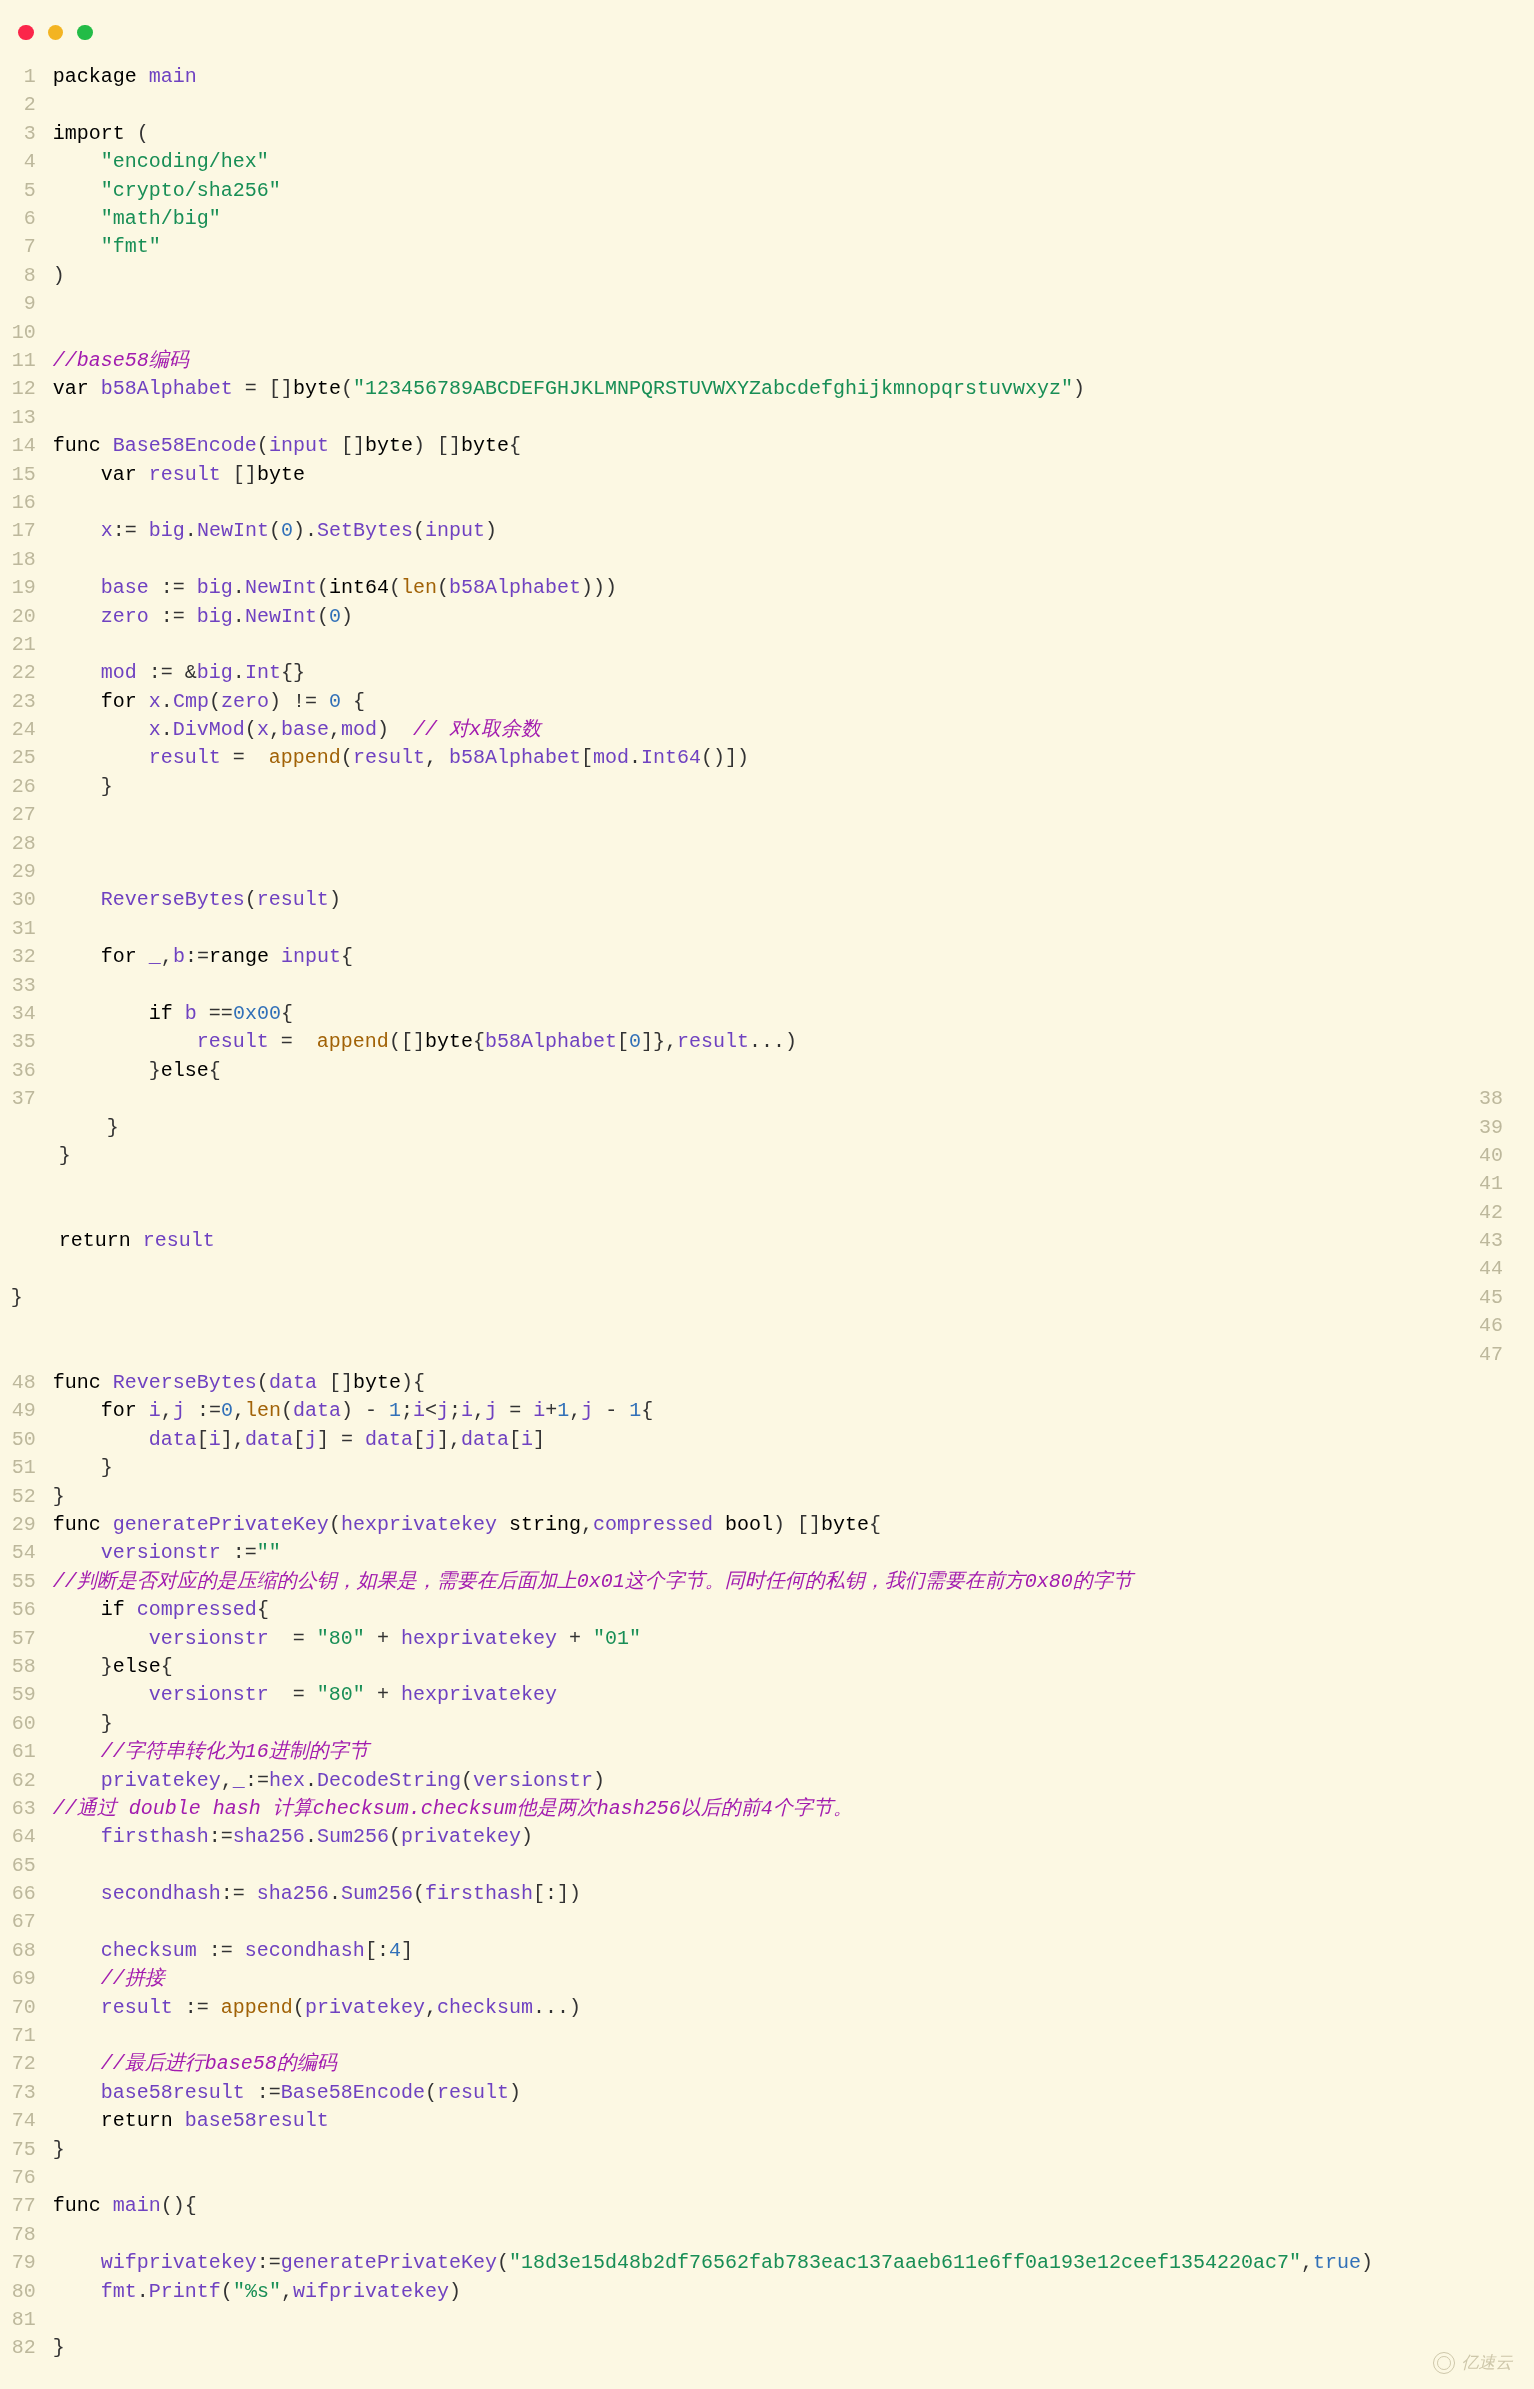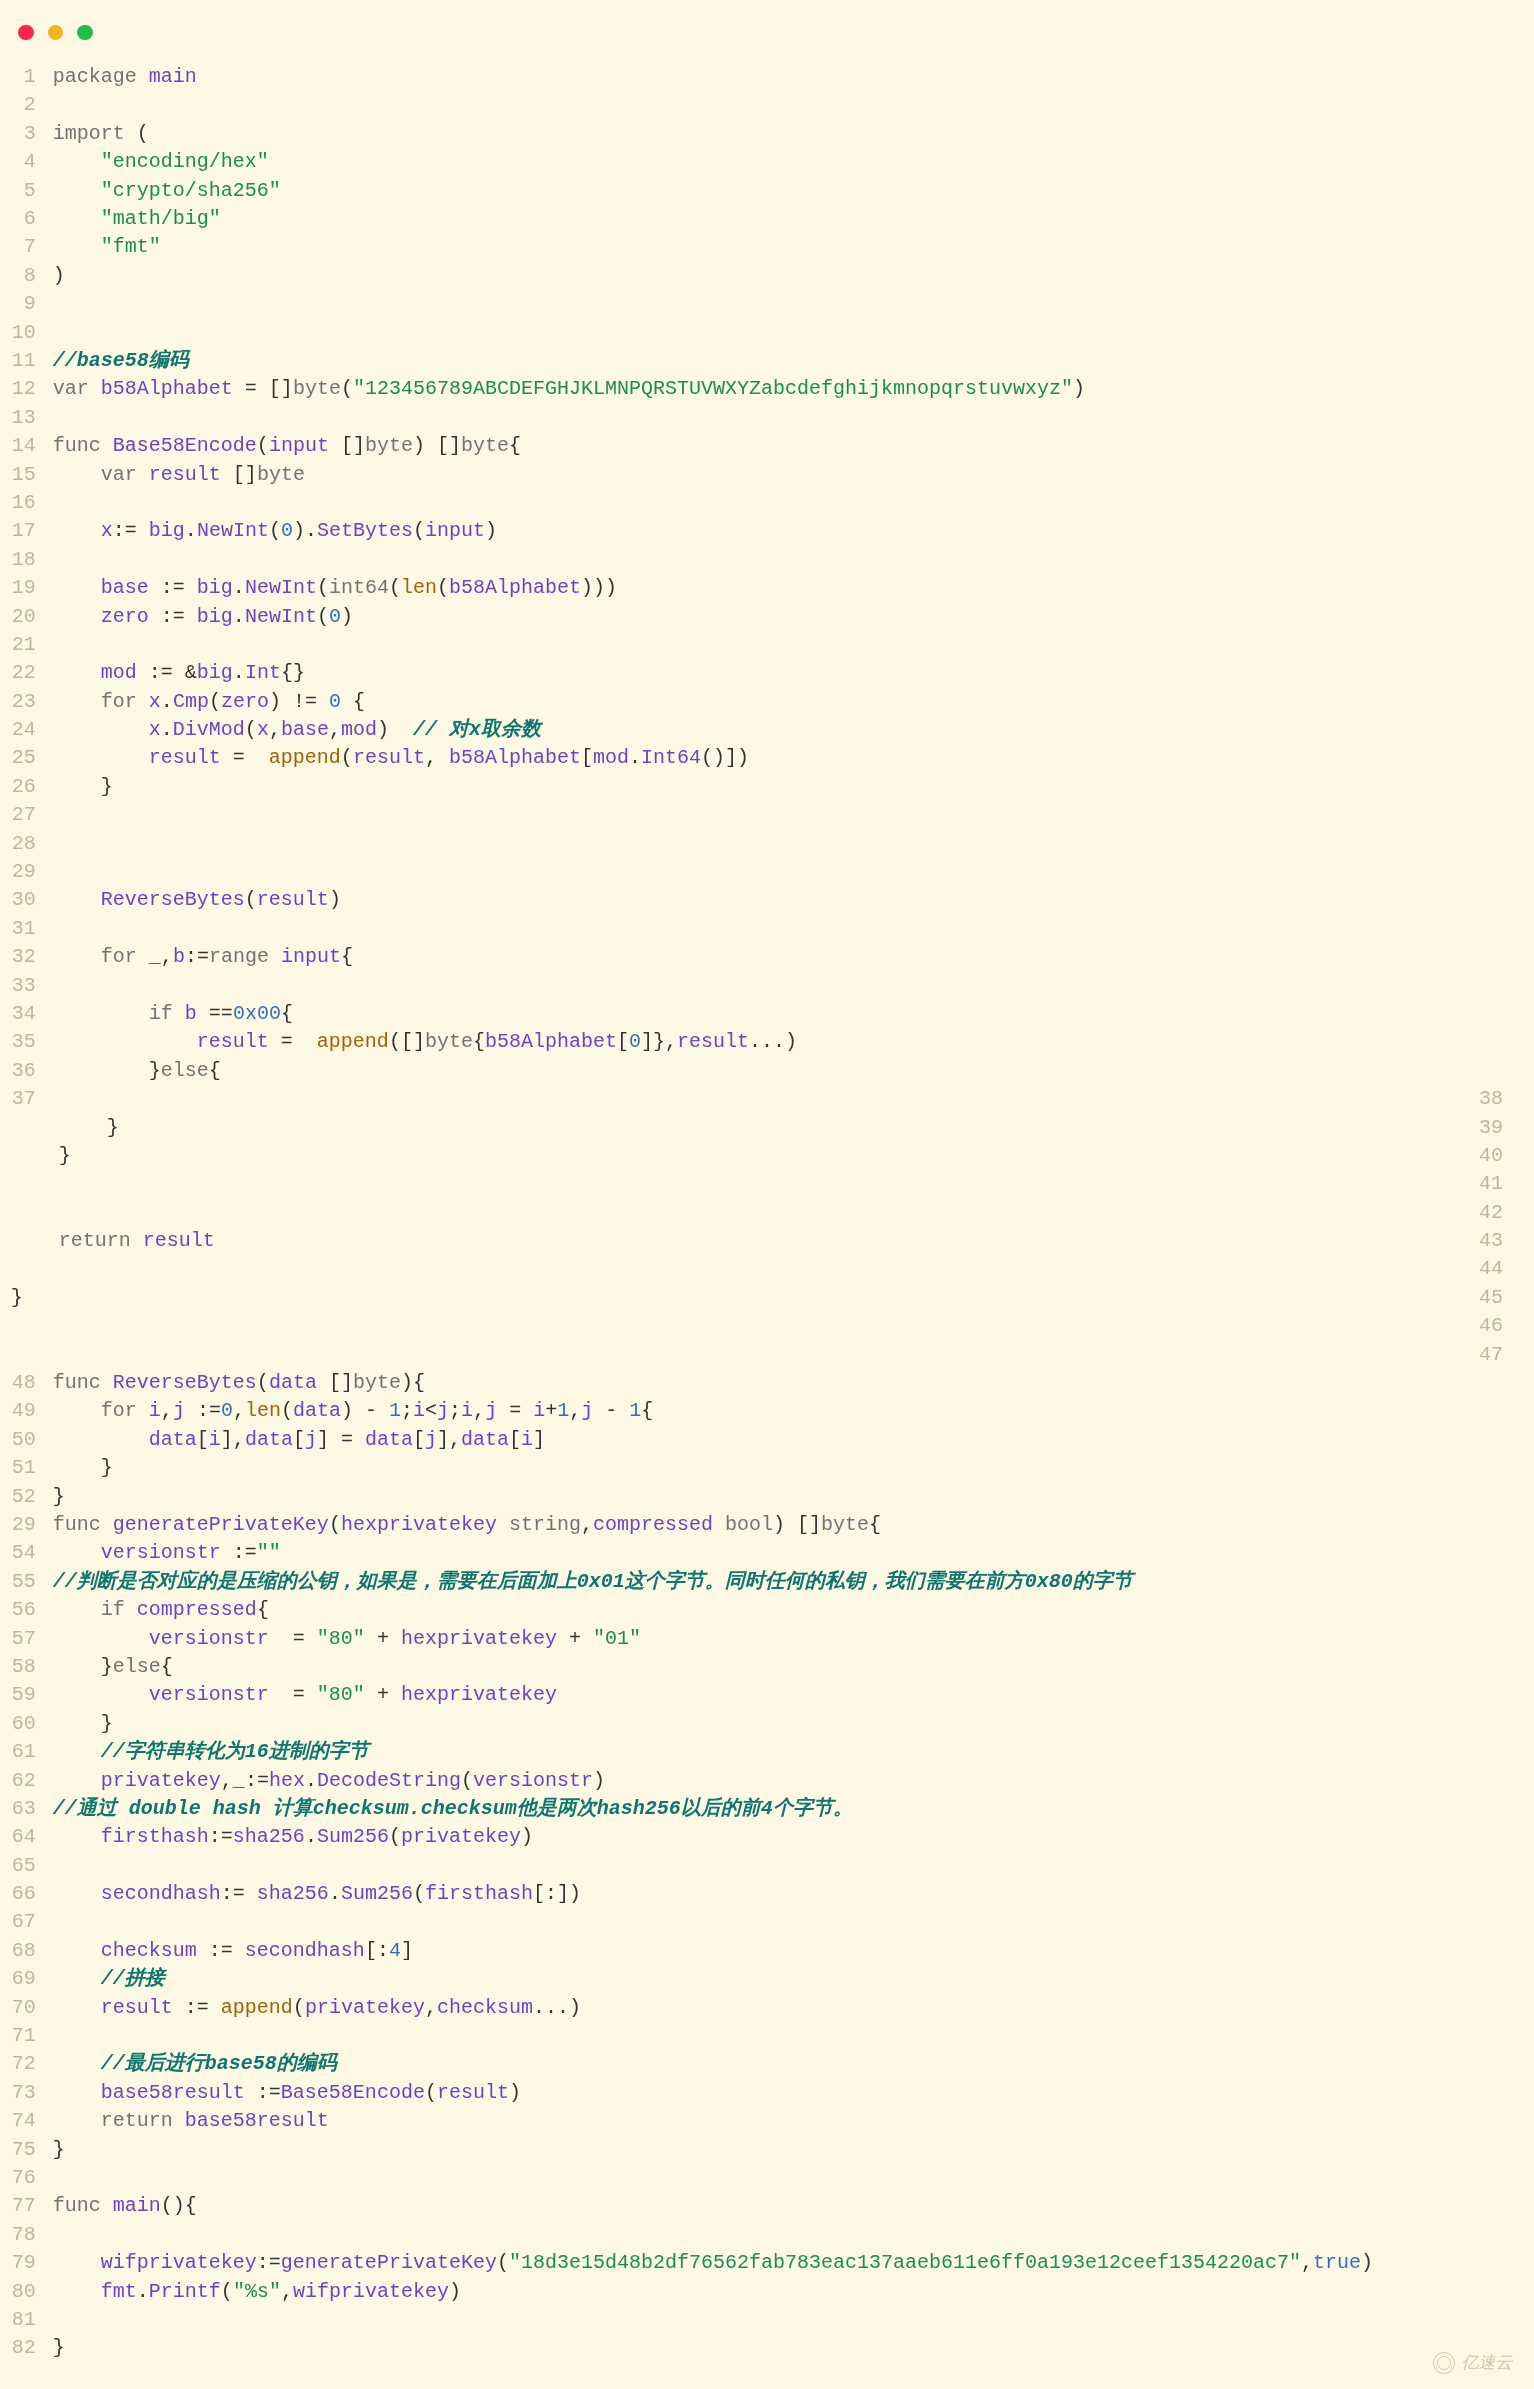--- a/index.html
+++ b/index.html
@@ -13,25 +13,25 @@
   }
   .pad { padding: 21.6px 14px 35px 10.8px; }
   .traffic { display:flex; gap:14px; padding:3.1px 0 23px 7.7px; }
   .dot { width:15.4px; height:15.4px; border-radius:50%; }
   .dot.red   { background:#FB264A; }
   .dot.amber { background:#F3B422; }
   .dot.green { background:#23BC47; }
   .code { display:grid; grid-template-columns: 42px 1fr; }
   .ln { text-align:right; color:#BDB89C; padding-right:17px; user-select:none; }
   .l { white-space:pre; }
-  .kw  { color:#737373; }   
+  .kw  { color:#000000; }   
   .str { color:#188E56; }   
   .num { color:#3170B8; }   
   .id  { color:#6F42C1; }   
-  .cm  { color:#0f766e; font-style:italic;font-weight:bold; } 
+  .cm  { color:#a21caf; font-style:italic; } 
   .bl  { color:#a16207; }   
   .watermark {
     position:absolute; right:21.6px; bottom:14px;
     font-family: sans-serif; font-size:17px; color:#C9C2A4;
     display:flex; align-items:center; gap:6.2px; opacity:.9;font-style:italic;
   }
   .watermark .logo { width:20px; height:20px; border:1.5px solid #C9C2A4; border-radius:50%; position:relative;}
   .watermark .logo:after{content:""; position:absolute; inset:3.1px; border:1.5px solid #C9C2A4; border-radius:50%;}
 </style>
 </head>

